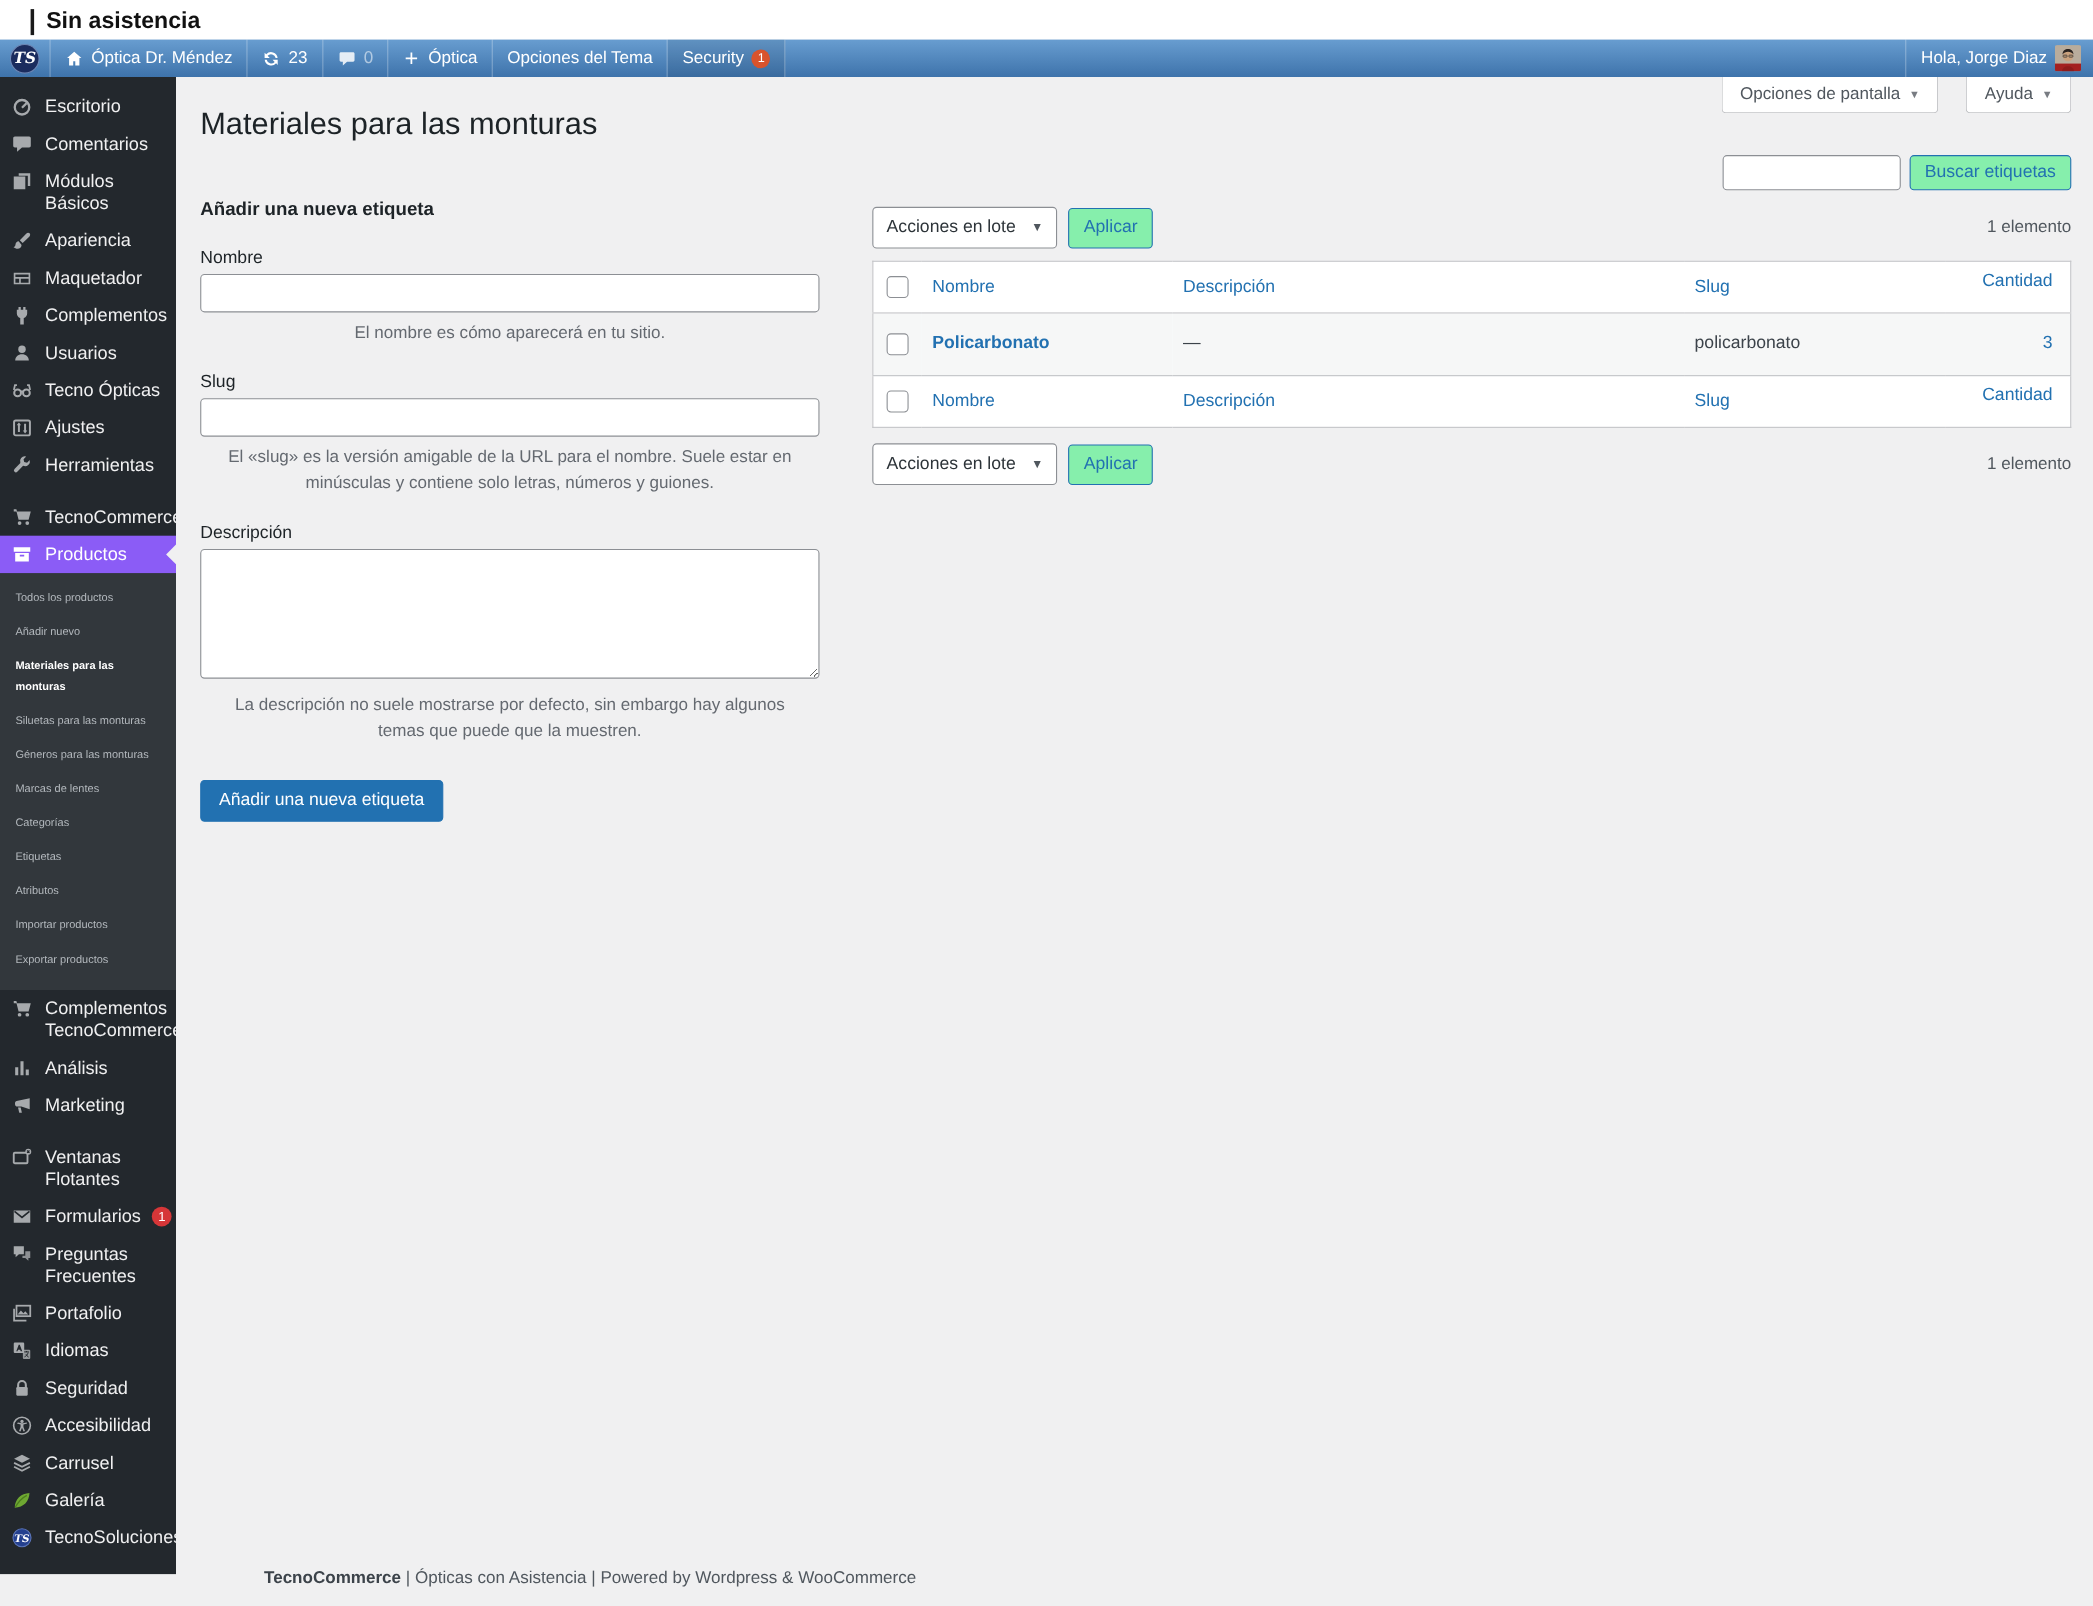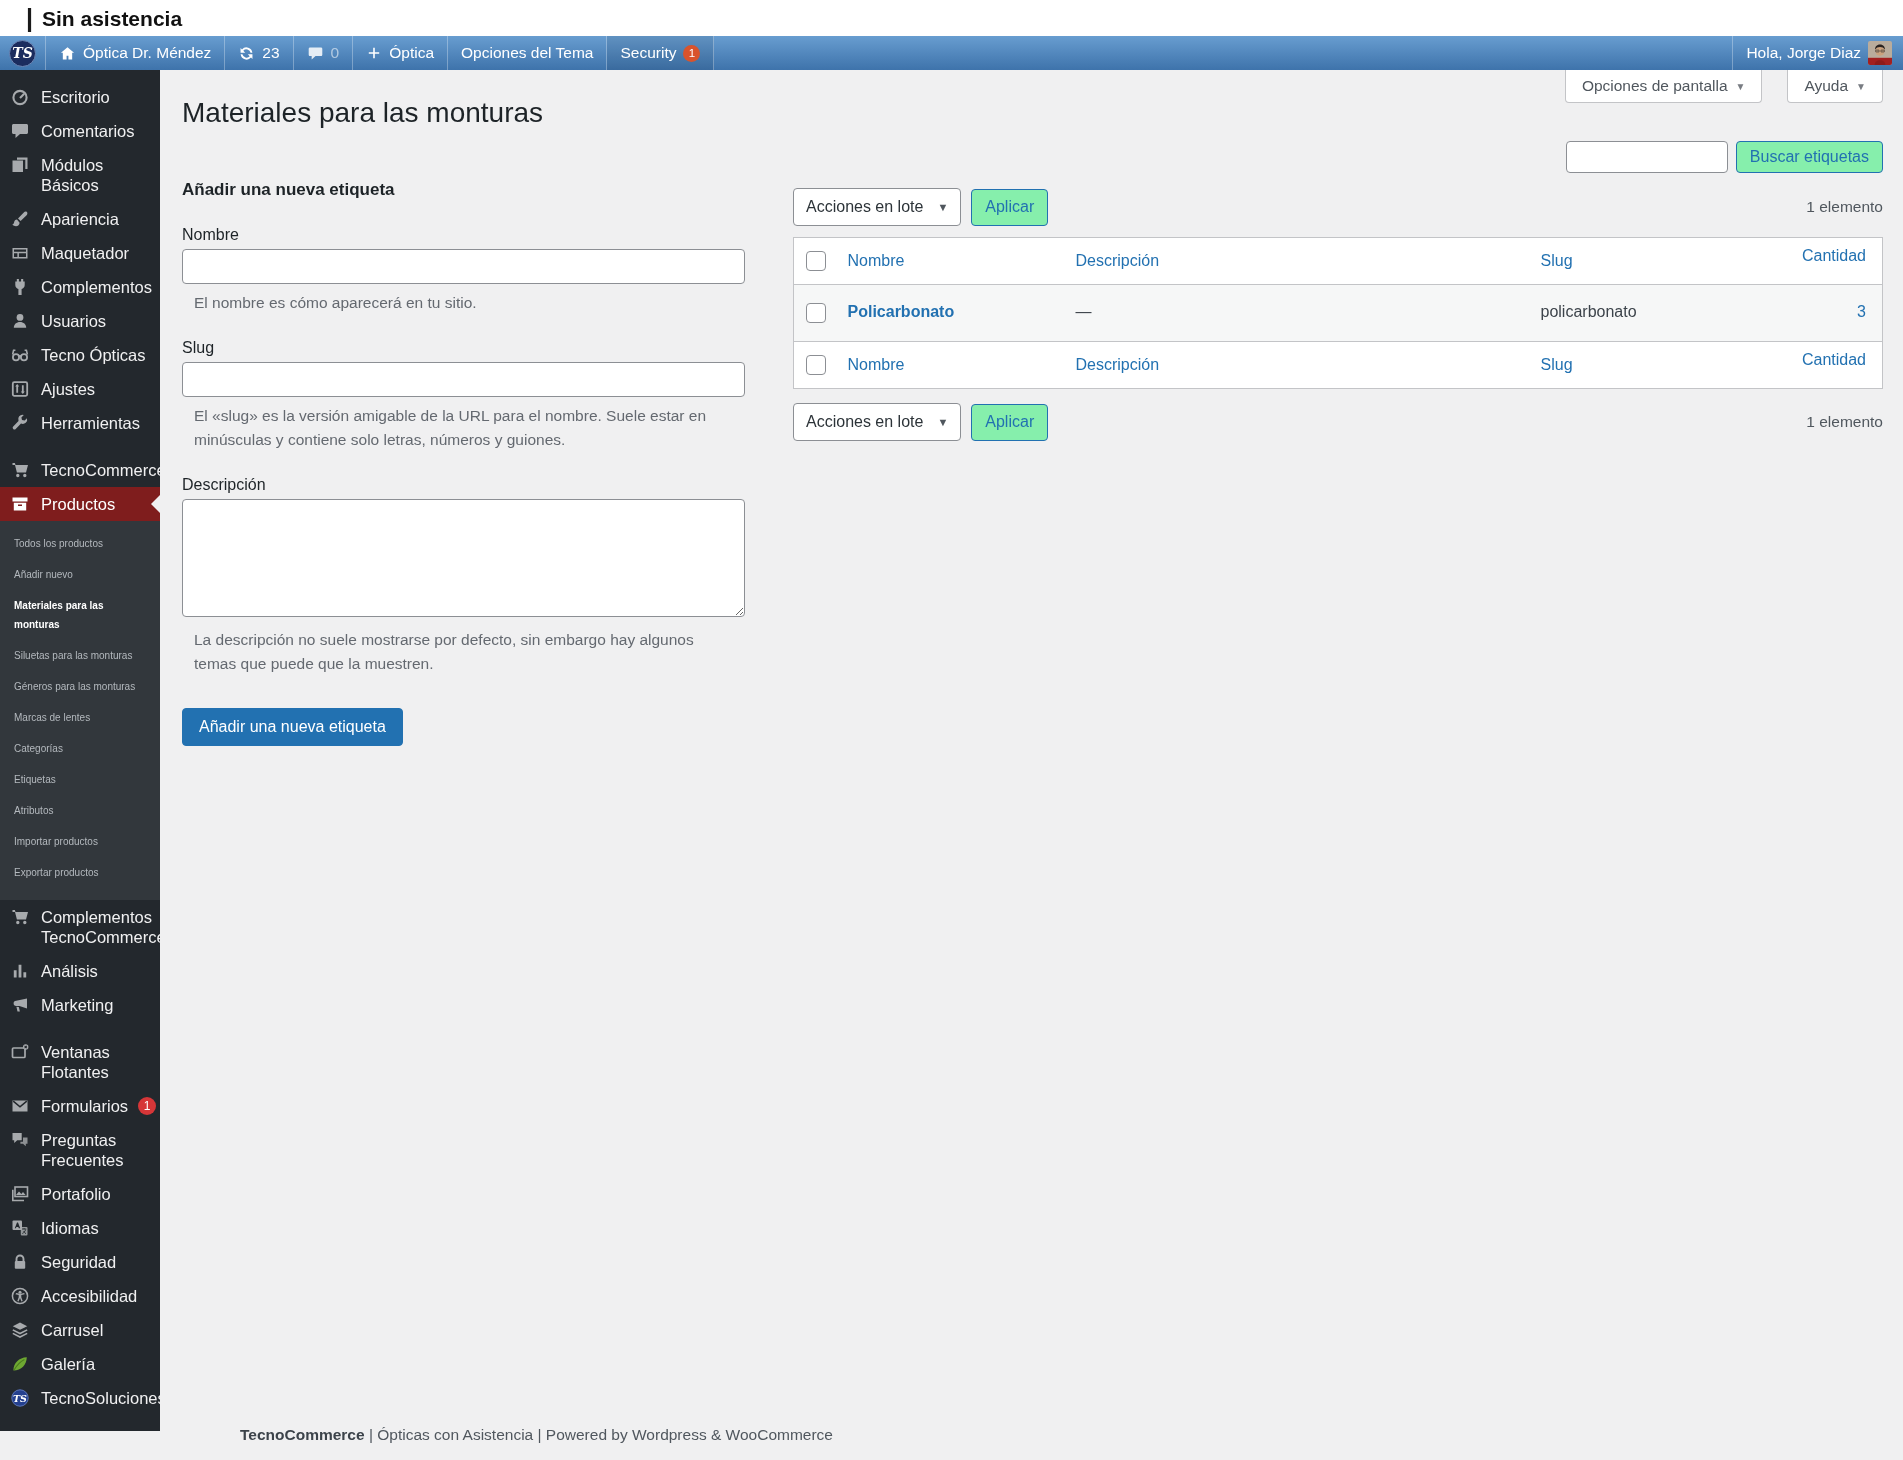--- a/index.html
+++ b/index.html
@@ -35,21 +35,21 @@
   
   .frame{ display:flex; align-items:flex-start; height:1390px; }
 
   
   .sidebar{ width:160px; flex-shrink:0; background:#23282d; color:#f0f0f1; padding:10px 0 16px; }
   .mi{ display:flex; align-items:flex-start; gap:10px; padding:7px 8px 7px 10px; font-size:16.5px;
     line-height:20px; cursor:pointer; position:relative; }
   .mi-icon{ width:21px; flex-shrink:0; color:#a7aaad; padding-top:0px; }
   .mi-icon svg{ width:20px; height:20px; display:block; }
   .mi-label{ flex:1; }
-  .mi.selected{ background:#7f1d1d; color:#fff; }
+  .mi.selected{ background:#8b5cf6; color:#fff; }
   .mi.selected .mi-icon{ color:#fff; }
   .mi.selected::after{ content:""; position:absolute; right:0; top:50%; margin-top:-9px;
     border:9px solid transparent; border-right-color:#f0f0f1; }
   .mi.gap-after{ margin-bottom:13px; }
   .mi-badge{ background:#d63638; color:#fff; border-radius:50%; min-width:18px; height:18px; padding:0 3px;
     font-size:12px; display:flex; align-items:center; justify-content:center; margin-top:1px; }
   .submenu{ background:#32373c; padding:7px 0 12px; }
   .smi{ padding:6px 10px 6px 14px; font-size:10px; line-height:19px; color:#b4b9be; cursor:pointer; }
   .smi.current{ color:#fff; font-weight:bold; }
 
@@ -65,21 +65,21 @@
 
   .cols{ display:flex; align-items:flex-start; flex:1; }
   .col-form{ width:563px; flex-shrink:0; }
   .col-table{ flex:1; margin-left:48px; }
 
   
   .form-heading{ font-size:17px; font-weight:bold; color:#1d2327; margin:41px 0 26px; }
   .field-label{ display:block; font-size:16px; color:#1d2327; margin-bottom:5px; }
   .text-input{ width:100%; height:35px; border:1px solid #8c8f94; border-radius:4px; background:#fff;
     font-size:16px; padding:0 10px; font-family:inherit; }
-  .help{ font-size:15.5px; color:#646970; line-height:1.55; margin:7px 12px 24px; }
+  .help{ font-size:15.5px; color:#646970; line-height:1.55; margin:7px 12px 24px;text-align:center; }
   textarea.desc-input{ width:100%; height:118px; border:1px solid #8c8f94; border-radius:4px; background:#fff;
     font-size:16px; padding:6px 10px; font-family:inherit; resize:both; }
   .primary-btn{ display:inline-block; background:#2271b1; border:1px solid #2271b1; color:#fff;
     font-size:16px; padding:9px 16px; border-radius:4px; cursor:pointer; margin-top:8px; font-family:inherit; }
 
   
   .search-row{ display:flex; justify-content:flex-end; align-items:center; gap:8px; margin-top:2px; }
   .search-input{ width:162px; height:32px; border:1px solid #8c8f94; border-radius:4px; background:#fff;
     font-size:15px; padding:0 8px; font-family:inherit; }
   .secondary-btn{ height:32px; background:#86efac; border:1px solid #2271b1; color:#2271b1;

